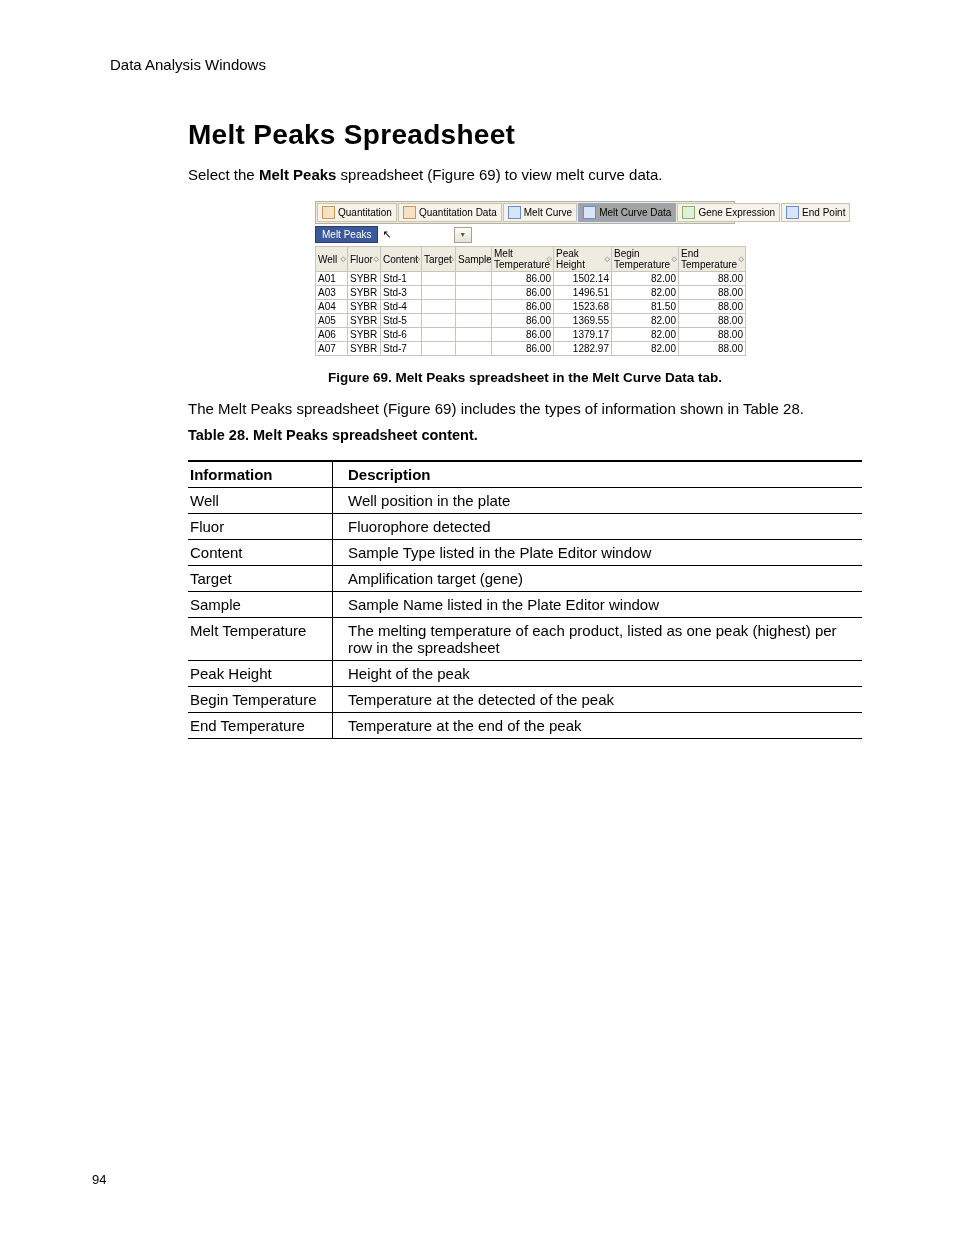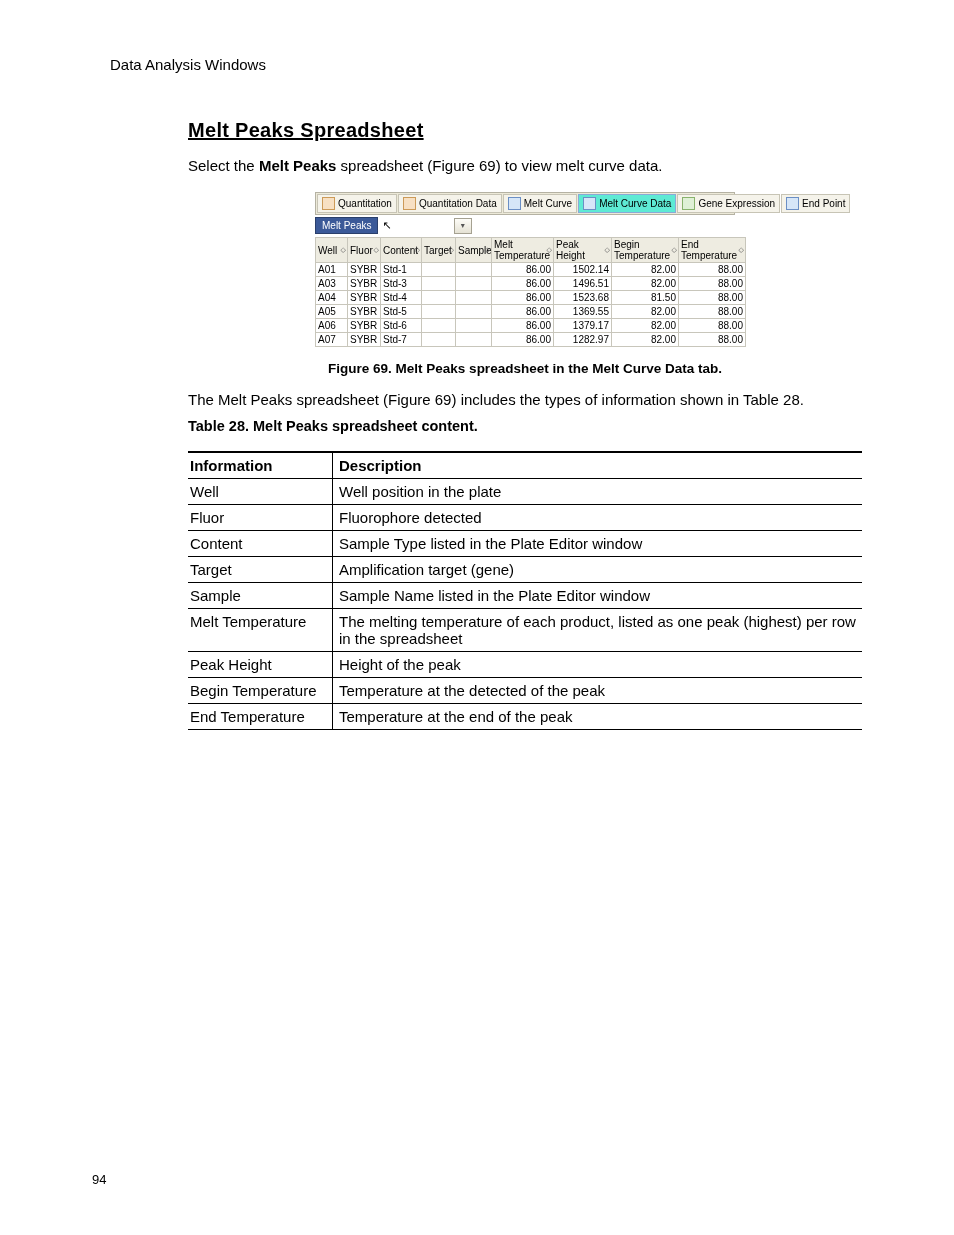--- a/index.html
+++ b/index.html
@@ -20,24 +20,23 @@
   .running-head {
     font-size: 15px;
     margin-bottom: 46px;
   }
   .content {
     margin-left: 78px;
   }
   .section-title {
     font-family: Arial, Helvetica, sans-serif;
     font-weight: 900;
-    font-size: 20px;
+    font-size: 28px;
     letter-spacing: 0.3px;
     margin: 0 0 10px 0;
-    text-decoration: underline;
   }
   .intro {
     font-size: 15px;
     margin-bottom: 18px;
   }
   .intro .bold { font-weight: 700; }
 
   
   .figure {
     width: 420px;
@@ -56,21 +55,21 @@
   .fig-tab {
     display: flex;
     align-items: center;
     gap: 3px;
     padding: 2px 4px;
     background: #f5f3ea;
     border: 1px solid #c7c4b5;
     white-space: nowrap;
   }
   .fig-tab.sel {
-    background: #5eead4;
+    background: #a3a3a3;
     border-color: #8aa9d6;
   }
   .tab-icon {
     width: 11px;
     height: 11px;
     background: #dfe8f4;
     border: 1px solid #7a94bf;
     display: inline-block;
   }
   .tab-icon.orange { background:#f7e0c3; border-color:#cc9a58; }
@@ -163,21 +162,21 @@
   }
   .desc-table thead th {
     border-top: 2px solid #000;
     font-weight: 700;
   }
   .desc-table td:first-child, .desc-table th:first-child {
     width: 136px;
   }
   .desc-table td + td, .desc-table th + th {
     border-left: 1px solid #000;
-    padding-left: 6px;
+    padding-left: 15px;
   }
   .page-number {
     position: absolute;
     left: 92px;
     bottom: 48px;
     font-size: 13px;
   }
   .cursor {
     font-size: 11px;
     line-height: 1;

